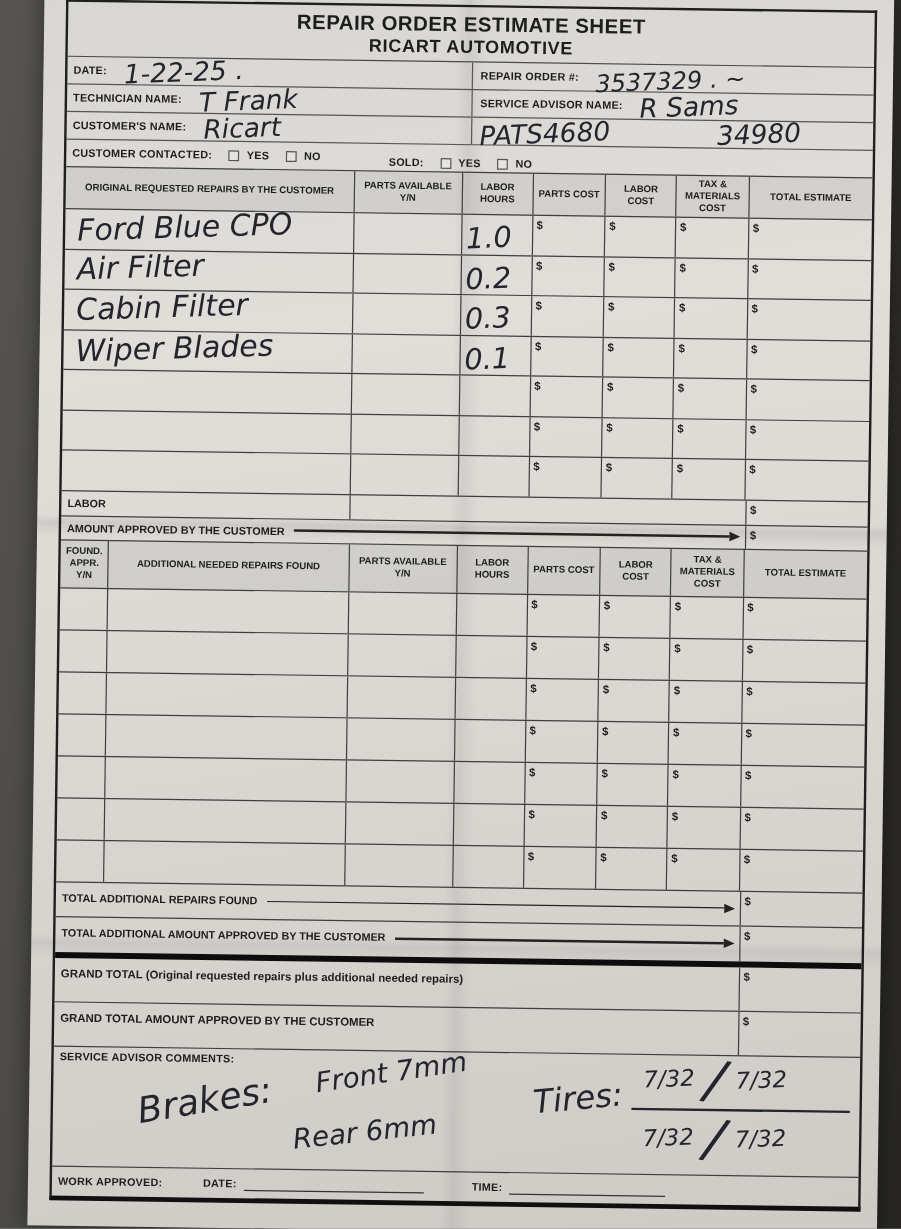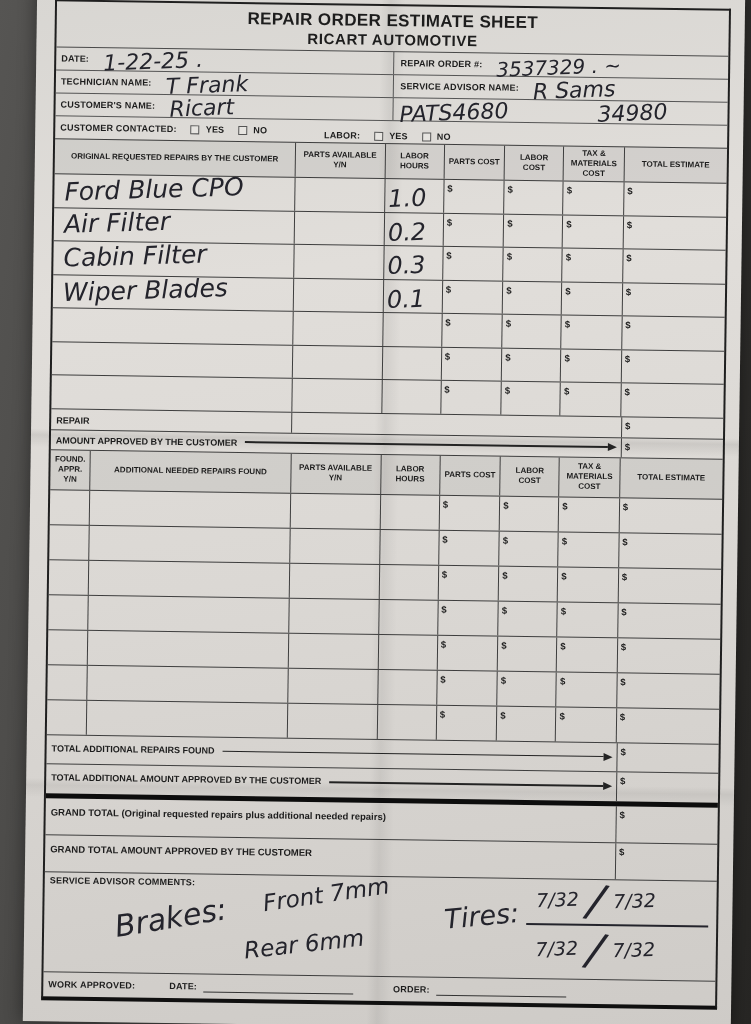--- a/index.html
+++ b/index.html
@@ -150,21 +150,21 @@
     </div>
     <div class="frow" style="border-bottom:none; height:22px;">
       <div class="fcell left cbgroup" style="width:40%;">
         <span class="plabel">CUSTOMER CONTACTED:</span>
         <span class="cb"></span>
         <span class="plabel">YES</span>
         <span class="cb"></span>
         <span class="plabel">NO</span>
       </div>
       <div class="fcell no-div cbgroup" style="padding-top:8px;">
-        <span class="plabel">LABOR:</span>
+        <span class="plabel">SOLD:</span>
         <span class="cb"></span>
         <span class="plabel">YES</span>
         <span class="cb"></span>
         <span class="plabel">NO</span>
       </div>
     </div>
 
     <div class="t1">
       <div class="thead" style="border-top:1px solid #3e3e3e;">
         <div class="th c-desc">ORIGINAL REQUESTED REPAIRS BY THE CUSTOMER</div>
@@ -320,21 +320,21 @@
               <span class="dollar">$</span>
             </div>
           <div class="td c-te">
               <span class="dollar">$</span>
             </div>
         </div>
         </div>
     </div>
 
     <div class="srow row-total">
-      <div class="lab-cell"><span class="slabel">REPAIR</span></div>
+      <div class="lab-cell"><span class="slabel">LABOR</span></div>
       <div style="flex:1;"></div>
       <div class="money">
           <span class="dollar">$</span>
         </div>
     </div>
 
     <div class="srow row-approved">
       <span class="slabel">AMOUNT APPROVED BY THE CUSTOMER</span>
       <span class="arrow-line">
           <span class="shaft"></span>
@@ -541,18 +541,18 @@
           <span class="tg-slash">/</span>
           <span class="hw tg-v">7/32</span>
         </div>
       </div>
     </div>
 
     <div class="footer-row">
       <span class="plabel">WORK APPROVED:</span>
       <span class="plabel" style="margin-left:28px;">DATE:</span>
       <span class="blank-line bl-date"></span>
-      <span class="plabel time">ORDER:</span>
+      <span class="plabel time">TIME:</span>
       <span class="blank-line bl-time"></span>
     </div>
 
   </div>
 </div>
 
 </body></html>

